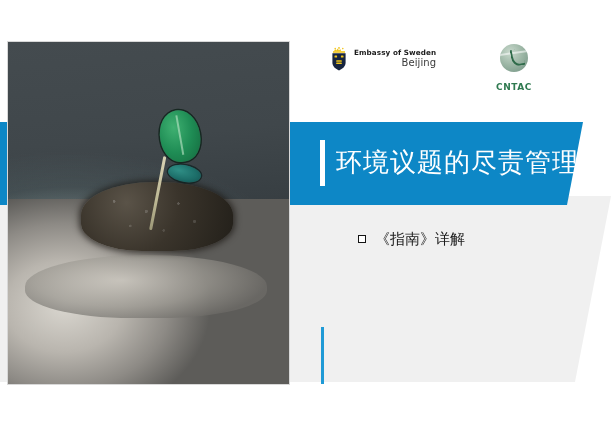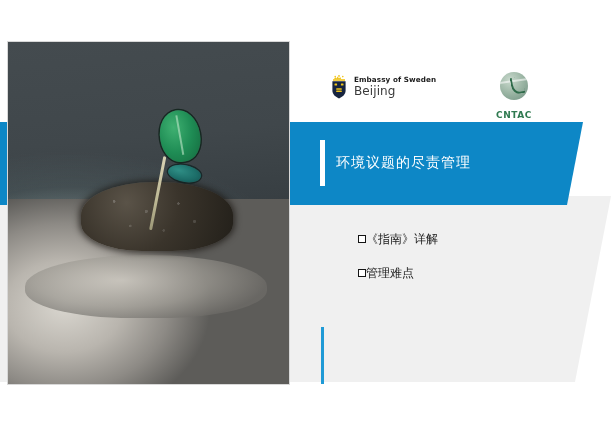--- a/index.html
+++ b/index.html
@@ -55,21 +55,21 @@
     background: #ffffff;
     z-index: 4;
   }
 
   .slide-title {
     position: absolute;
     left: 336px;
     top: 146px;
     width: 250px;
     color: #ffffff;
-    font-size: 14px;
+    font-size: 26px;
     line-height: 32px;
     letter-spacing: 1px;
     white-space: nowrap;
     z-index: 4;
   }
 
   
   .photo {
     position: absolute;
     left: 7px;
@@ -169,21 +169,21 @@
     height: 17px;
     border-radius: 60% 42% 58% 42%;
     background: radial-gradient(ellipse at 30% 40%, #2f8f86 0%, #1d6f6a 55%, #114a4a 100%);
     transform: rotate(16deg);
     box-shadow: 0 0 0 1.4px rgba(10,30,28,0.7);
   }
 
   
   .logo-row {
     position: absolute;
-    top: 72px;
+    top: 44px;
     left: 330px;
     width: 230px;
     height: 42px;
     z-index: 5;
   }
   .logo-sweden {
     position: absolute;
     left: 0px;
     top: 3px;
     display: flex;
@@ -193,23 +193,24 @@
   .shield-wrap { width: 18px; height: 24px; position: relative; }
   .sweden-text { line-height: 1.18; }
   .sweden-name {
     font-size: 7.2px;
     font-weight: bold;
     color: #1b1b1b;
     letter-spacing: .1px;
     white-space: nowrap;
   }
   .sweden-city {
-    font-size: 12px;
+    font-size: 10px;
     color: #3a3a3a;
     letter-spacing: .1px;
+    text-align: right;
   }
 
   .logo-cntac {
     position: absolute;
     left: 155px;
     top: 0px;
     width: 58px;
     text-align: center;
   }
   .cntac-mark {
@@ -260,23 +261,24 @@
   .bullets {
     position: absolute;
     left: 321px;
     top: 229px;
     width: 250px;
     z-index: 4;
   }
   .bullet {
     display: flex;
     align-items: flex-start;
+    gap: 9px;
     margin-bottom: 14px;
     color: #1c1c1c;
-    font-size: 12px;
+    font-size: 15px;
     line-height: 20px;
     padding-left: 37px;
   }
   .bullet-marker {
     flex: 0 0 auto;
     width: 8px;
     height: 8px;
     margin-top: 6px;
     border: 1.4px solid #141414;
     box-sizing: border-box;
@@ -332,21 +334,17 @@
   </div>
 
   <div class="title-bar-accent"></div>
   <div class="slide-title">环境议题的尽责管理</div>
 
   <div class="bullets">
     <div class="bullet">
       <span class="bullet-marker"></span>
       <span class="bullet-text">《指南》详解</span>
     </div>
-    <div class="bullet">
-      <span class="bullet-marker"></span>
-      <span class="bullet-text">管理难点</span>
-    </div>
   </div>
 
   <div class="left-rule"></div>
 
 </div>
 
 </body></html>

